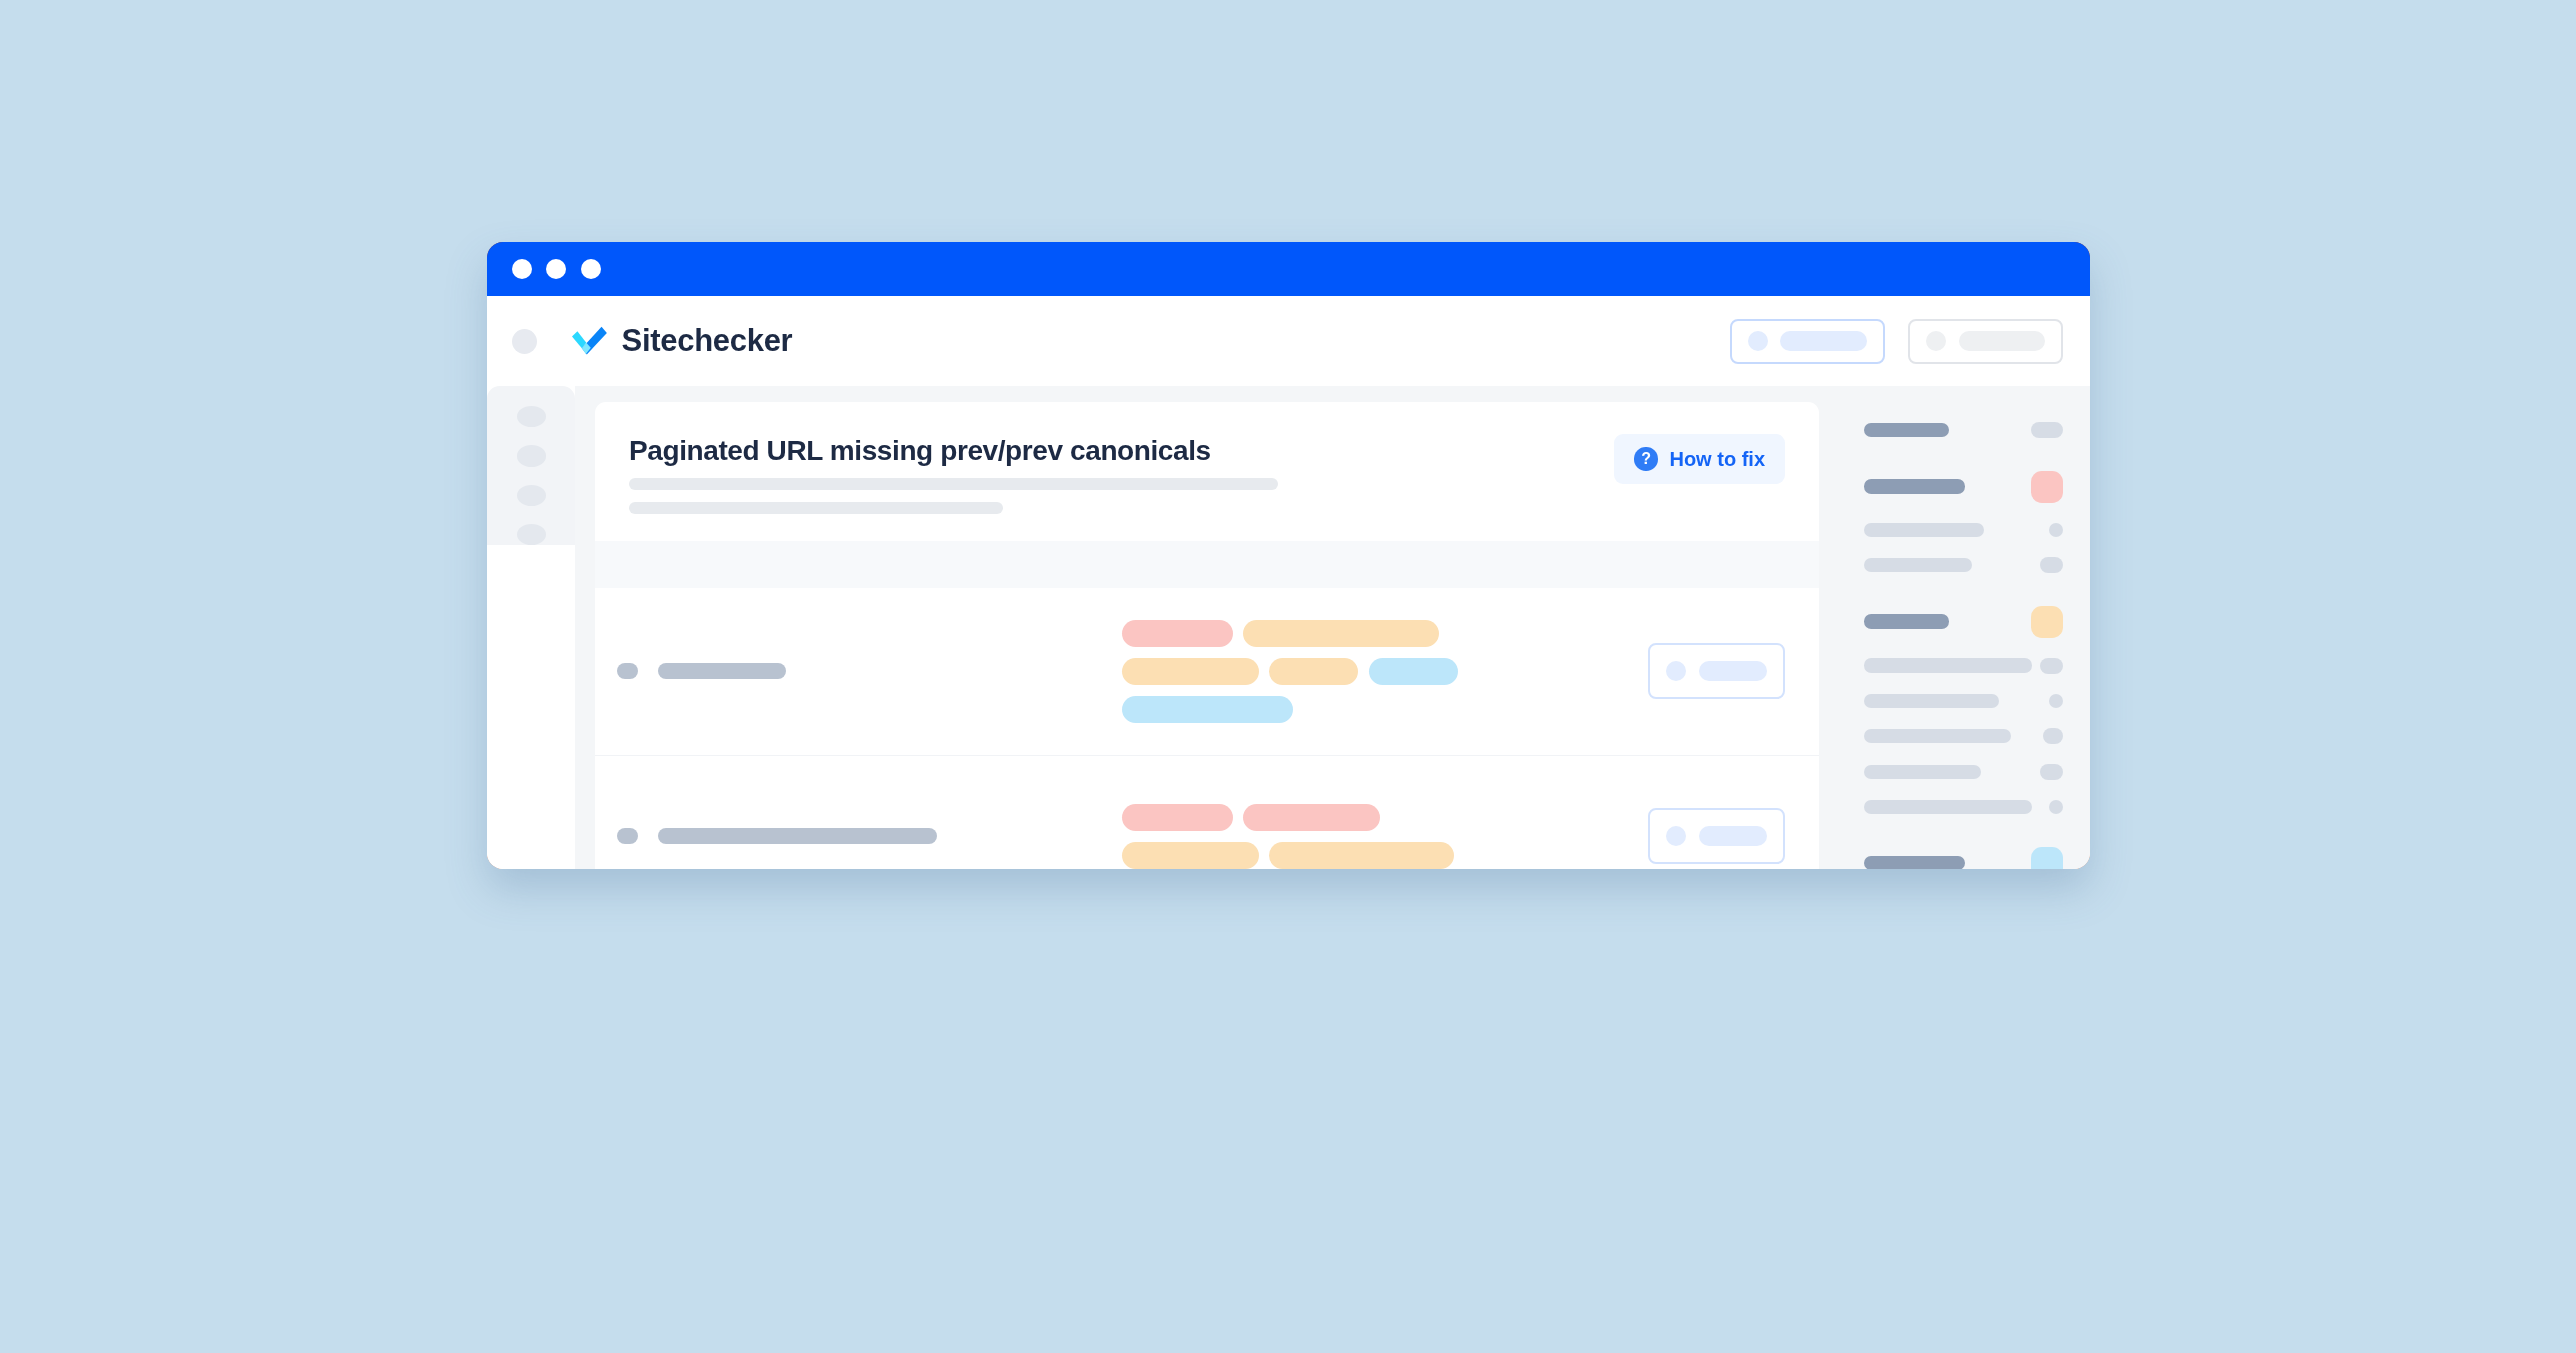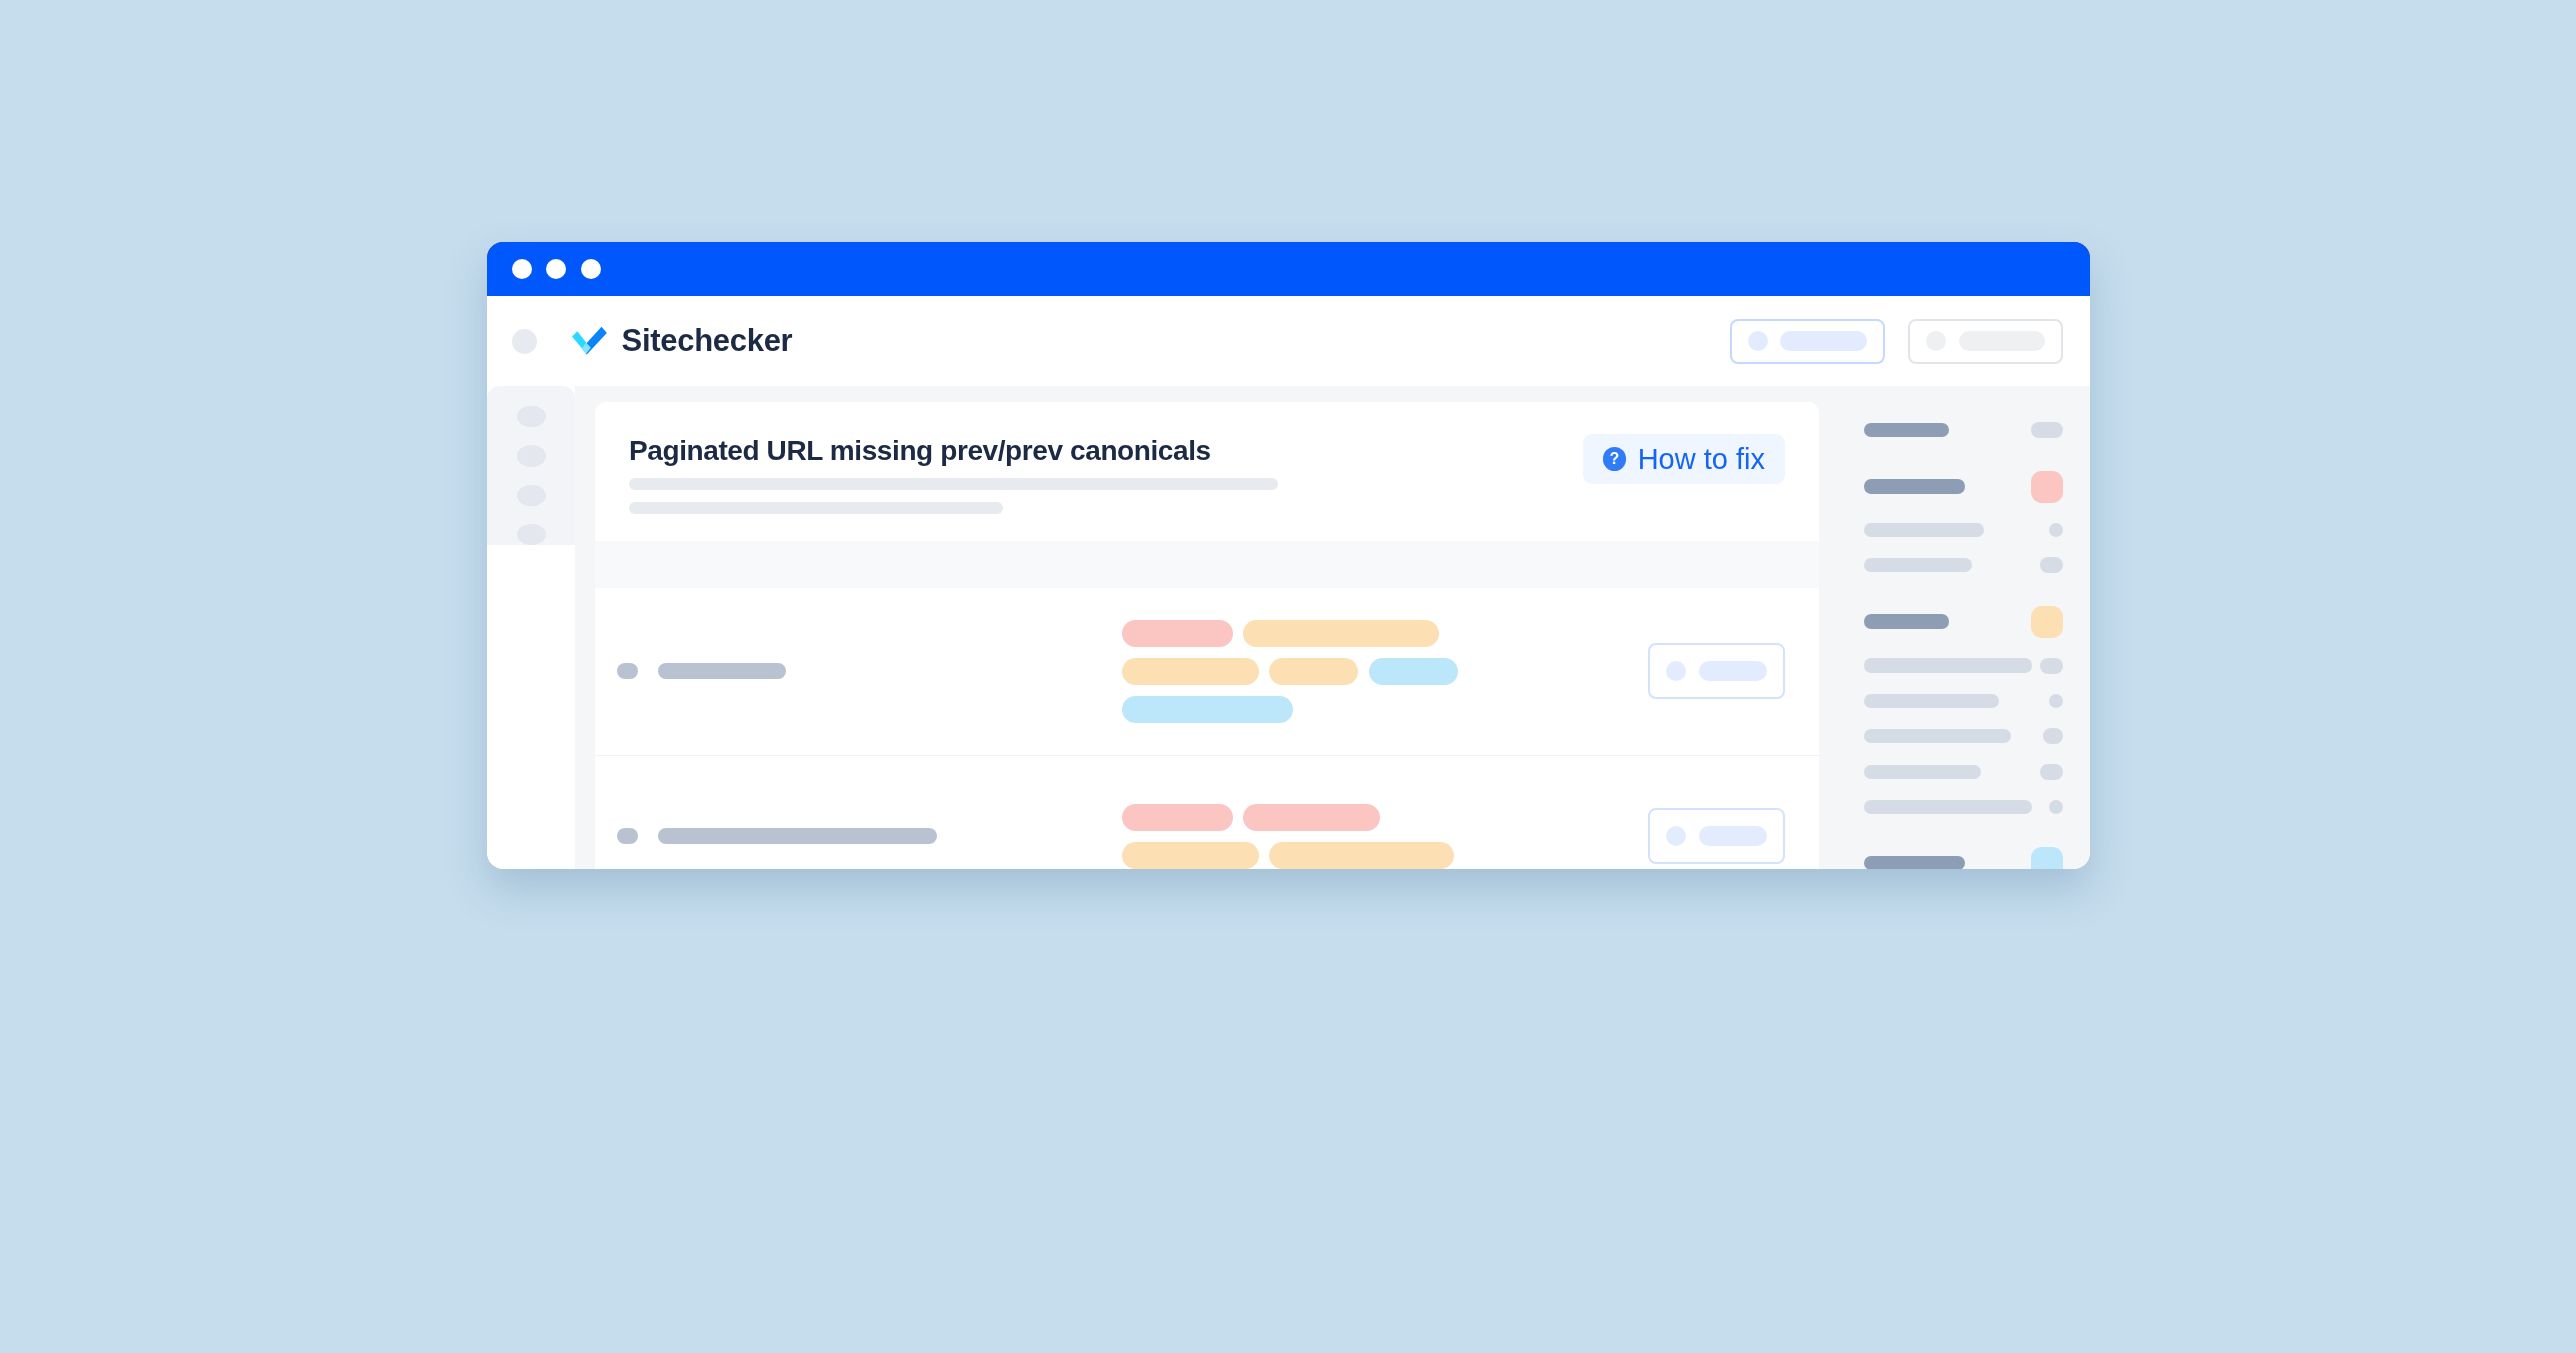--- a/index.html
+++ b/index.html
@@ -130,21 +130,21 @@
     cursor:pointer;
   }
   .q-icon{
     width:23.4px;height:23.4px;border-radius:50%;
     background:#2f7cf6;color:#fff;
     font-size:16px;font-weight:700;
     display:flex;align-items:center;justify-content:center;
     flex:0 0 auto;line-height:1;
   }
   .howtofix-label{
-    font-size:29px;color:#1464f6;font-weight:400;white-space:nowrap;
+    font-size:20px;color:#1464f6;font-weight:700;white-space:nowrap;
   }
 
   .band{height:47px;background:#f7f9fb;}
 
   .trow{
     display:flex;align-items:center;
     padding:0 34px 0 21.6px;
     border-top:1.8px solid #f1f3f6;
     box-sizing:border-box;
   }

